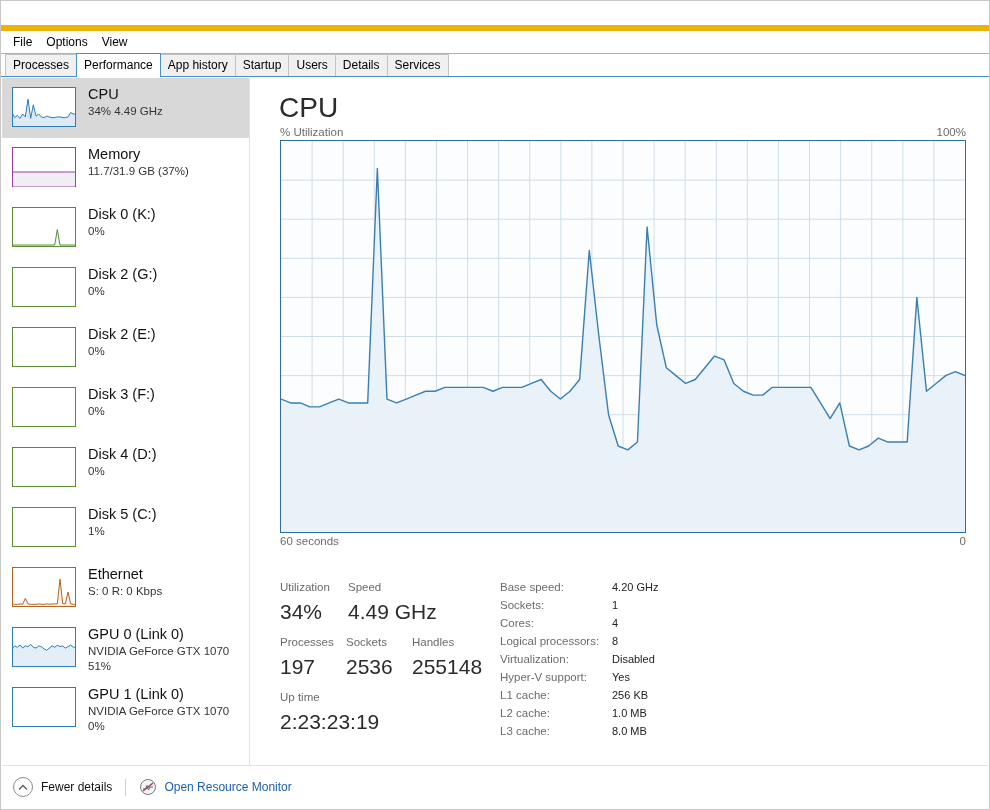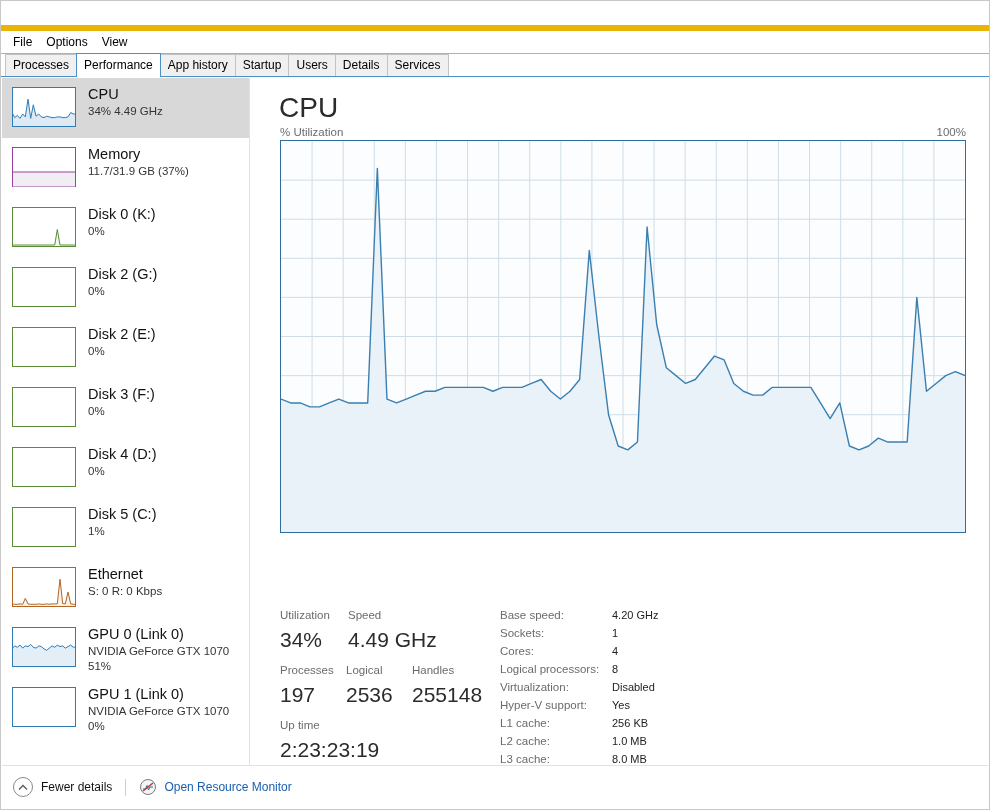--- a/index.html
+++ b/index.html
@@ -131,21 +131,20 @@
     display: flex; justify-content: space-between;
     padding: 2px 22px 0 29px;
     font-size: 11.5px; color: #6b6b6b;
   }
 
   
   .stats {
     position: absolute; left: 0; right: 0; top: 500px;
     display: flex;
     padding-left: 29px;
-    margin-top: 28px;
   }
   .stats-left { width: 215px; flex: none; }
   .stat-row { display: flex; }
   .stat-cell { }
   .c-util { width: 68px; }
   .c-speed { width: 110px; }
   .c-proc { width: 66px; }
   .c-thr { width: 66px; }
   .c-hnd { width: 80px; }
   .stat-label { font-size: 11.5px; color: #6b6b6b; line-height: 19px; white-space: nowrap; }
@@ -414,41 +413,45 @@
           <line x1="0" y1="196.50" x2="710" y2="196.50" stroke="#cfdce6" stroke-width="1"></line>
           <line x1="0" y1="235.80" x2="710" y2="235.80" stroke="#cfdce6" stroke-width="1"></line>
           <line x1="0" y1="275.10" x2="710" y2="275.10" stroke="#cfdce6" stroke-width="1"></line>
           <line x1="0" y1="314.40" x2="710" y2="314.40" stroke="#cfdce6" stroke-width="1"></line>
           <line x1="0" y1="353.70" x2="710" y2="353.70" stroke="#cfdce6" stroke-width="1"></line>
           <path d="M0.00,259.38 L10.00,263.31 L20.00,263.31 L30.00,267.24 L40.00,267.24 L50.00,263.31 L60.00,259.38 L70.00,263.31 L80.00,263.31 L90.00,263.31 L100.00,27.51 L110.00,259.38 L120.00,263.31 L130.00,259.38 L140.00,255.45 L150.00,251.52 L160.00,251.52 L170.00,247.59 L180.00,247.59 L190.00,247.59 L200.00,247.59 L210.00,247.59 L220.00,251.52 L230.00,247.59 L240.00,247.59 L250.00,247.59 L260.00,243.66 L270.00,239.73 L280.00,251.52 L290.00,259.38 L300.00,251.52 L310.00,239.73 L320.00,110.04 L330.00,196.50 L340.00,275.10 L350.00,306.54 L360.00,310.47 L370.00,302.61 L380.00,86.46 L390.00,184.71 L400.00,227.94 L410.00,235.80 L420.00,243.66 L430.00,239.73 L440.00,227.94 L450.00,216.15 L460.00,220.08 L470.00,243.66 L480.00,251.52 L490.00,255.45 L500.00,255.45 L510.00,247.59 L520.00,247.59 L530.00,247.59 L540.00,247.59 L550.00,247.59 L560.00,263.31 L570.00,279.03 L580.00,263.31 L590.00,306.54 L600.00,310.47 L610.00,306.54 L620.00,298.68 L630.00,302.61 L640.00,302.61 L650.00,302.61 L660.00,157.20 L670.00,251.52 L680.00,243.66 L690.00,235.80 L700.00,231.87 L710.00,235.80 L710,393 L0,393 Z" fill="#eaf2f9"></path>
           <path d="M0.00,259.38 L10.00,263.31 L20.00,263.31 L30.00,267.24 L40.00,267.24 L50.00,263.31 L60.00,259.38 L70.00,263.31 L80.00,263.31 L90.00,263.31 L100.00,27.51 L110.00,259.38 L120.00,263.31 L130.00,259.38 L140.00,255.45 L150.00,251.52 L160.00,251.52 L170.00,247.59 L180.00,247.59 L190.00,247.59 L200.00,247.59 L210.00,247.59 L220.00,251.52 L230.00,247.59 L240.00,247.59 L250.00,247.59 L260.00,243.66 L270.00,239.73 L280.00,251.52 L290.00,259.38 L300.00,251.52 L310.00,239.73 L320.00,110.04 L330.00,196.50 L340.00,275.10 L350.00,306.54 L360.00,310.47 L370.00,302.61 L380.00,86.46 L390.00,184.71 L400.00,227.94 L410.00,235.80 L420.00,243.66 L430.00,239.73 L440.00,227.94 L450.00,216.15 L460.00,220.08 L470.00,243.66 L480.00,251.52 L490.00,255.45 L500.00,255.45 L510.00,247.59 L520.00,247.59 L530.00,247.59 L540.00,247.59 L550.00,247.59 L560.00,263.31 L570.00,279.03 L580.00,263.31 L590.00,306.54 L600.00,310.47 L610.00,306.54 L620.00,298.68 L630.00,302.61 L640.00,302.61 L650.00,302.61 L660.00,157.20 L670.00,251.52 L680.00,243.66 L690.00,235.80 L700.00,231.87 L710.00,235.80" fill="none" stroke="#3a7fb0" stroke-width="1.4" vector-effect="non-scaling-stroke" stroke-linejoin="round"></path>
         </svg>
     </div>
 
+    <div class="graph-foot">
+      <span>60 seconds</span>
+      <span>0</span>
+    </div>
 
     <div class="stats">
       <div class="stats-left">
         <div class="stat-row">
           <div class="stat-cell c-util">
             <div class="stat-label">Utilization</div>
             <div class="stat-value">34%</div>
           </div>
           <div class="stat-cell c-speed">
             <div class="stat-label">Speed</div>
             <div class="stat-value">4.49 GHz</div>
           </div>
         </div>
         <div class="stats-gap"></div>
         <div class="stat-row">
           <div class="stat-cell c-proc">
             <div class="stat-label">Processes</div>
             <div class="stat-value">197</div>
           </div>
           <div class="stat-cell c-thr">
-            <div class="stat-label">Logical</div>
+            <div class="stat-label">Sockets</div>
             <div class="stat-value">2536</div>
           </div>
           <div class="stat-cell c-hnd">
             <div class="stat-label">Handles</div>
             <div class="stat-value">255148</div>
           </div>
         </div>
         <div class="stats-gap"></div>
         <div class="stat-row">
           <div class="stat-cell">

